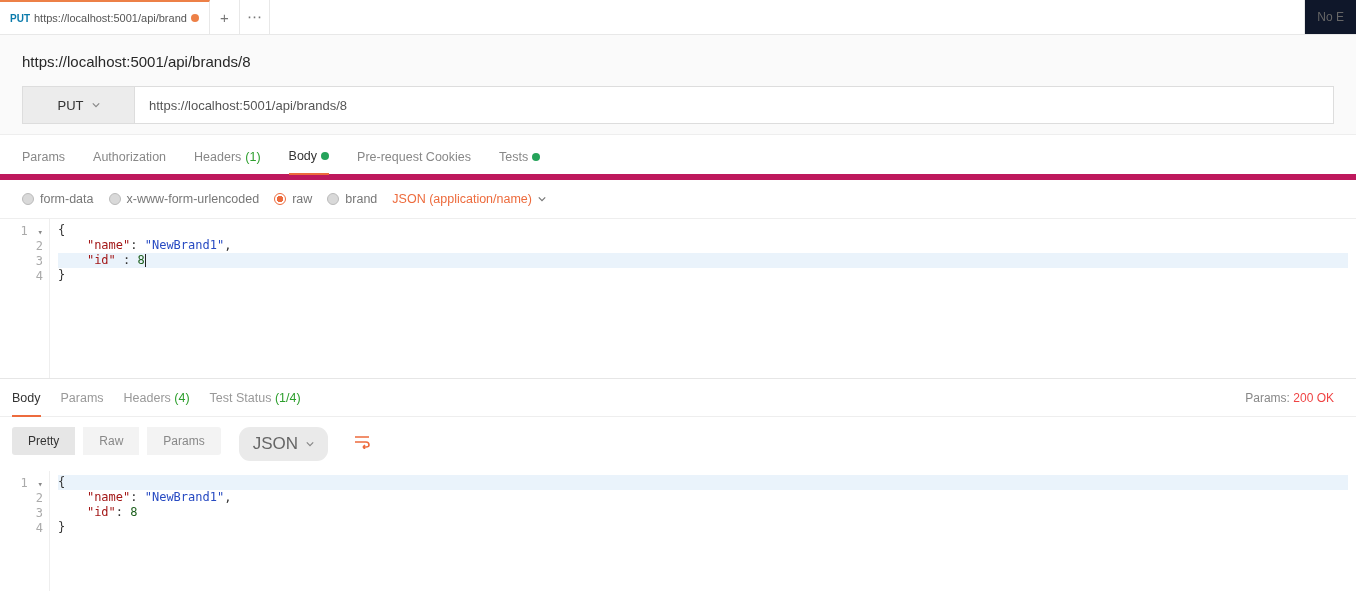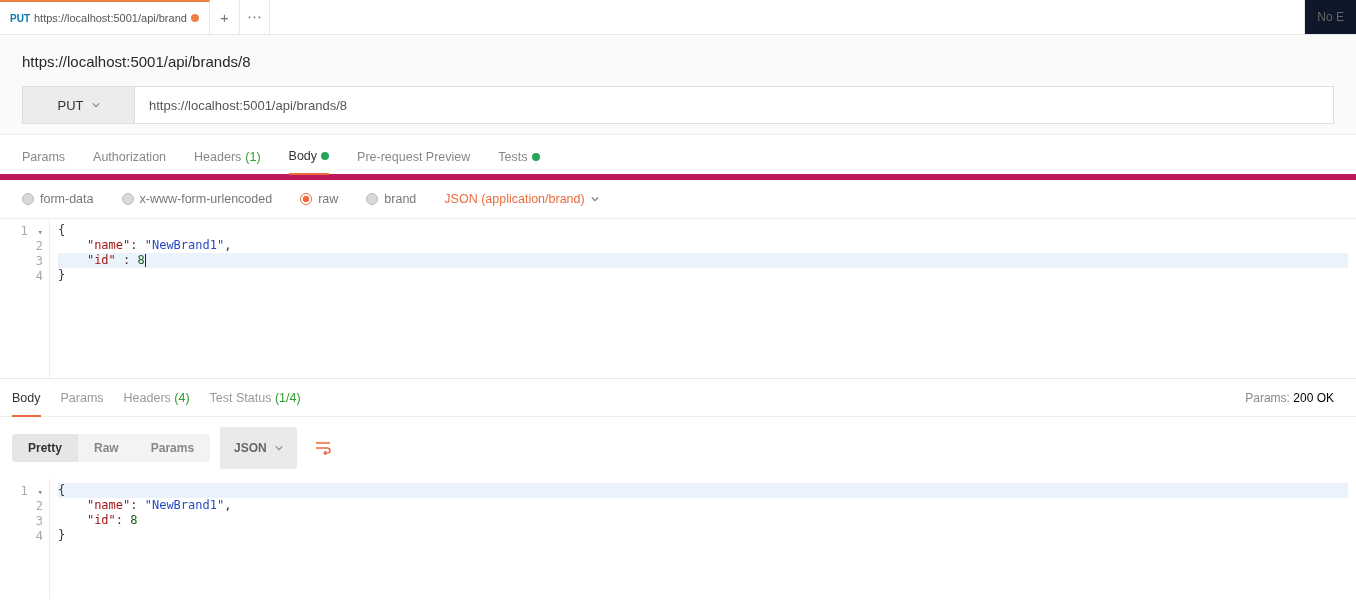--- a/index.html
+++ b/index.html
@@ -14,47 +14,47 @@
 .section { padding: 18px 22px 10px 22px; background: #fafafa; border-bottom: 1px solid #eee;}
 .reqtitle { font-size: 15px; color: #282828; margin-bottom: 16px; }
 .urlrow { display: flex; height: 38px; }
 .methodsel { width: 113px; background: #ececec; border: 1px solid #ddd; display: flex; align-items: center; justify-content: center; gap: 8px; font-size: 13px; color: #333; cursor: pointer; }
 .urlinp { flex: 1; border: 1px solid #ddd; border-left: none; background: #fff; padding: 0 14px; font-size: 13px; color: #555; outline: none; }
 .reqtabs { display: flex; gap: 28px; padding: 14px 22px 0 22px; font-size: 12.5px; border-bottom: 6px solid #be185d; }
 .reqtabs .t { padding-bottom: 10px; color: #888; cursor: pointer; display: flex; align-items: center; gap: 4px; }
 .reqtabs .t.active { color: #333; border-bottom: 2px solid #ed6b3d; margin-bottom: -1px; }
 .reqtabs .count { color: #2d9f2d; }
 .reqtabs .dotg { width: 8px; height: 8px; border-radius: 50%; background: #25a35a; }
-.bodyopts { display: flex; gap: 28px; padding: 12px 22px; align-items: center; font-size: 12.5px; border-bottom: 1px solid #eee; }
+.bodyopts { display: flex; gap: 15px; padding: 12px 22px; align-items: center; font-size: 12.5px; border-bottom: 1px solid #eee; }
 .bodyopts label { display: flex; align-items: center; gap: 6px; color: #777; cursor: pointer; }
 .bodyopts .radiosub { width: 12px; height: 12px; border-radius: 50%; border: 1px solid #bbb; background: #d9d9d9; }
 .bodyopts .radiosub.sel { background: radial-gradient(circle, #ed6b3d 45%, #fff 50%); border-color: #ed6b3d; }
 .bodyopts .contenttype { color: #ed6b3d; display: flex; align-items: center; gap: 6px; cursor: pointer; }
 .editor { display: flex; font-family: Consolas, monospace; font-size: 12px; min-height: 160px; border-bottom: 1px solid #e6e6e6; }
 .editor .gut { width: 50px; background: #fff; border-right: 1px solid #eee; text-align: right; padding: 4px 6px 4px 0; color: #aaa; line-height: 16px; }
 .editor .gut .ln { height: 15px; }
 .editor .gut .fold { color: #888; font-size: 9px; display: inline-block; width: 8px; }
 .editor .code { flex: 1; padding: 4px 8px; line-height: 15px; }
 .editor .code .row { height: 15px; white-space: pre; }
 .editor .code .row.hl { background: #eaf3fb; }
 .jk { color: #a31717; } .js { color: #274ac2; } .jn { color: #1b5e1b; } .jp { color: #333; }
 .cursor { border-left: 1px solid #222; height: 13px; display: inline-block; vertical-align: middle; }
 .resptabs { display: flex; padding: 12px 22px 0 12px; gap: 20px; font-size: 12.5px; border-bottom: 1px solid #eee; align-items: baseline; }
 .resptabs .t { padding-bottom: 10px; color: #999; cursor: pointer; }
 .resptabs .t.active { color: #333; border-bottom: 2px solid #ed6b3d; margin-bottom: -1px; }
 .resptabs .cnt { color: #2d9f2d; }
 .resptabs .spacer { flex: 1; }
 .resptabs .status { font-size: 12px; color: #888; }
-.resptabs .status .ok { color: #000000; }
-.respctrl { display: flex; gap: 0; padding: 10px 12px; align-items: center; font-weight: bold; }
+.resptabs .status .ok { color: #ef4444; }
+.respctrl { display: flex; gap: 8px; padding: 10px 12px; align-items: flex-start; }
 .respctrl .pill { padding: 7px 16px; font-size: 12px; color: #888; background: #f3f3f3; cursor: pointer; }
 .respctrl .pill.first { border-radius: 3px 0 0 3px; }
 .respctrl .pill.last { border-radius: 0 3px 3px 0; }
 .respctrl .pill.active { color: #333; background: #e6e6e6; }
-.respctrl .fmtsel { margin-left: 10px; padding: 14px 14px; background: #eaeaea; border-radius: 3px; display: flex; align-items: center; gap: 8px; color: #666; font-size: 12px; cursor: pointer; }
+.respctrl .fmtsel { margin-left: 10px; padding: 7px 14px; background: #eaeaea; border-radius: 11px; display: flex; align-items: center; gap: 8px; color: #666; font-size: 17px; cursor: pointer; }
 .respctrl .wrapbtn { margin-left: 10px; width: 32px; height: 30px; border-radius: 3px; display: flex; align-items: center; justify-content: center; cursor: pointer; color: #ed6b3d; }
 svg.chev { width: 8px; height: 8px; }
 </style>
 </head>
 <body>
 
 <div class="tabbar">
   <div class="tab">
     <span class="meth">PUT</span>
     <span>https://localhost:5001/api/brand</span>
@@ -83,21 +83,21 @@
   <div class="t">Params</div>
   <div class="t">Authorization</div>
   <div class="t">
     <span>Headers</span>
     <span class="count">(1)</span>
   </div>
   <div class="t active">
     <span>Body</span>
     <span class="dotg"></span>
   </div>
-  <div class="t">Pre-request Preview</div>
+  <div class="t">Pre-request Cookies</div>
   <div class="t">
     <span>Tests</span>
     <span class="dotg"></span>
   </div>
 </div>
 
 <div class="bodyopts">
   <label>
       <span class="radiosub"></span>
       <span>form-data</span>
@@ -108,21 +108,21 @@
     </label>
   <label>
       <span class="radiosub sel"></span>
       <span>raw</span>
     </label>
   <label>
       <span class="radiosub"></span>
       <span>brand</span>
     </label>
   <div class="contenttype">
-    <span>JSON (application/brand)</span>
+    <span>JSON (application/name)</span>
     <svg class="chev" viewBox="0 0 10 10">
         <path d="M1 3 L5 7 L9 3" fill="none" stroke="#777" stroke-width="1.5"></path>
       </svg>
   </div>
 </div>
 
 <div class="editor">
   <div class="gut">
     <div class="ln"><span>1</span> <span class="fold">▾</span></div>
     <div class="ln">2</div>

